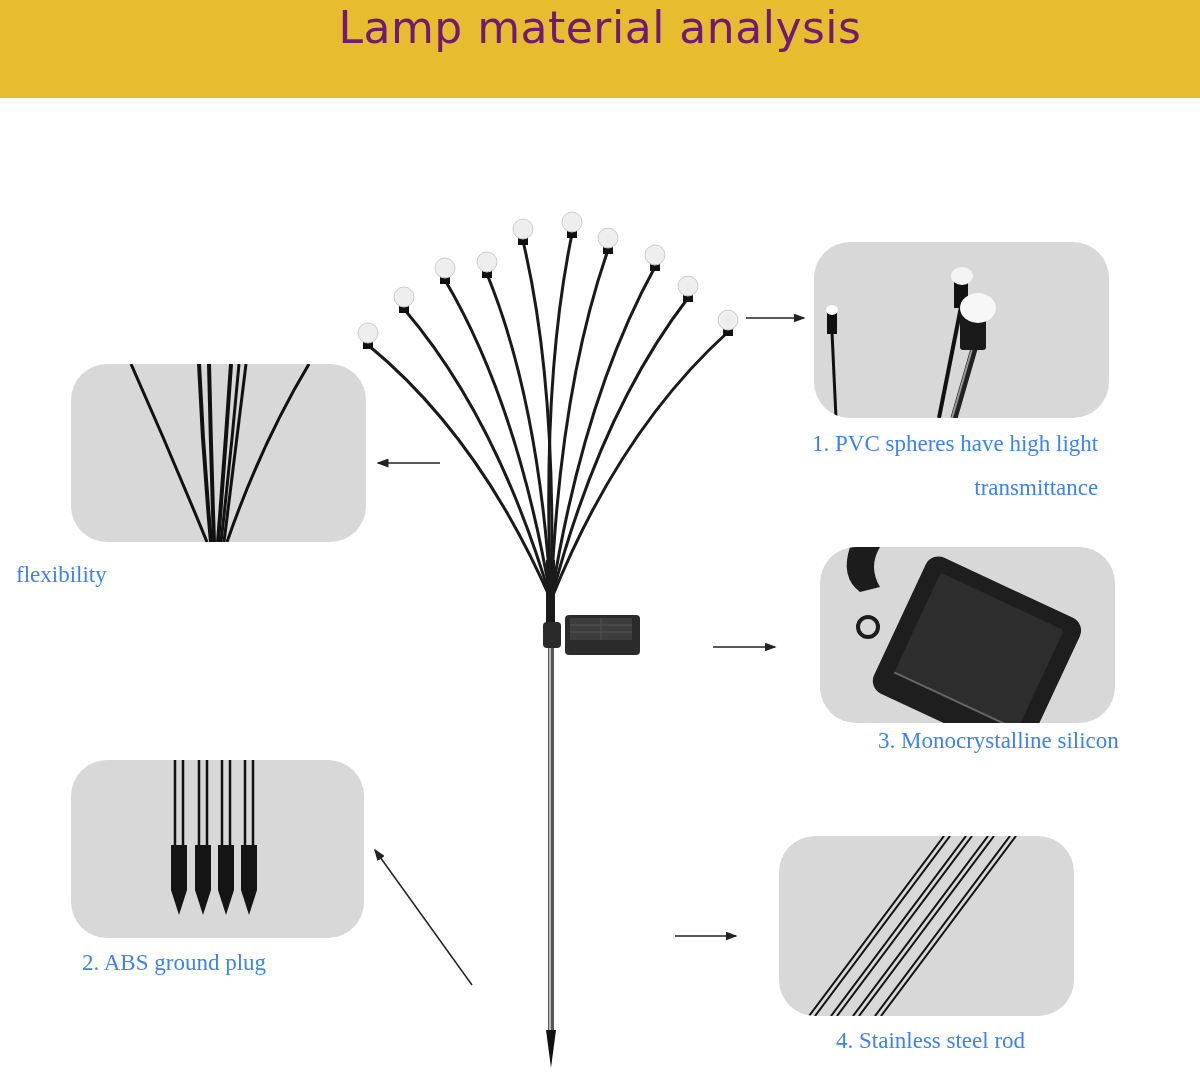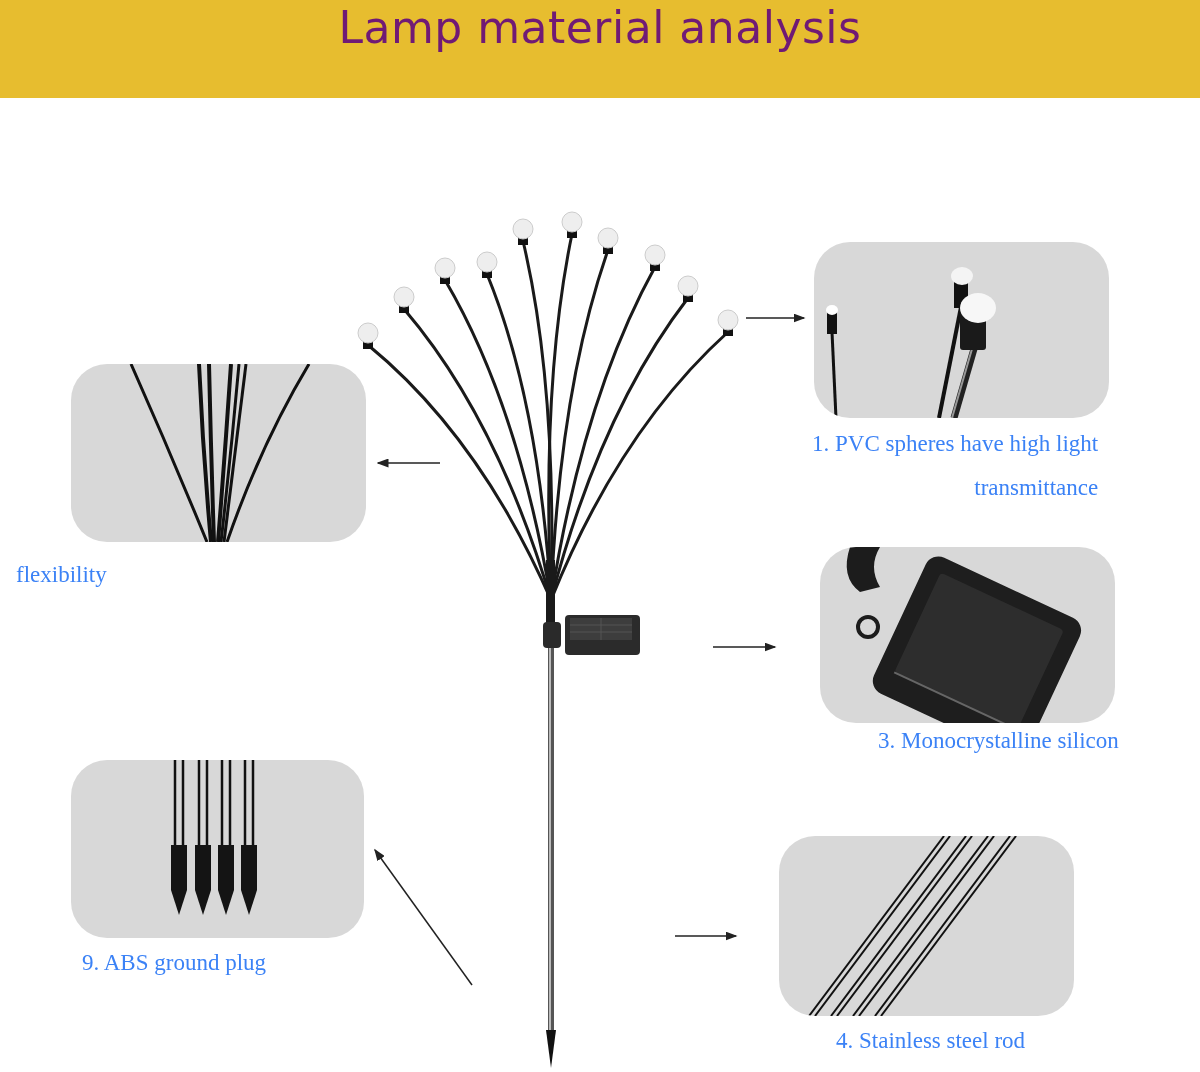--- a/index.html
+++ b/index.html
@@ -144,21 +144,21 @@
       <path d="M124 85 L140 85 L140 130 L132 155 L124 130 Z" fill="#141414"></path>
       <line x1="151" y1="0" x2="151" y2="85" stroke="#111" stroke-width="2.5"></line>
       <line x1="159" y1="0" x2="159" y2="85" stroke="#111" stroke-width="2.5"></line>
       <path d="M147 85 L163 85 L163 130 L155 155 L147 130 Z" fill="#141414"></path>
       <line x1="174" y1="0" x2="174" y2="85" stroke="#111" stroke-width="2.5"></line>
       <line x1="182" y1="0" x2="182" y2="85" stroke="#111" stroke-width="2.5"></line>
       <path d="M170 85 L186 85 L186 130 L178 155 L170 130 Z" fill="#141414"></path>
     </svg>
 </div>
 <div class="caption" style="left:82px; top:941px;">
-  <div>9. ABS ground plug</div>
+  <div>2. ABS ground plug</div>
 </div>
 
 <svg class="arrow" width="1200" height="1072" style="pointer-events:none;">
   <defs>
     <marker id="ah" markerWidth="8" markerHeight="6" refX="7" refY="3" orient="auto">
       <path d="M0 0 L8 3 L0 6 Z" fill="#222"></path>
     </marker>
   </defs>
   <line x1="746" y1="318" x2="804" y2="318" stroke="#222" stroke-width="1.5" marker-end="url(#ah)"></line>
   <line x1="440" y1="463" x2="378" y2="463" stroke="#222" stroke-width="1.5" marker-end="url(#ah)"></line>

